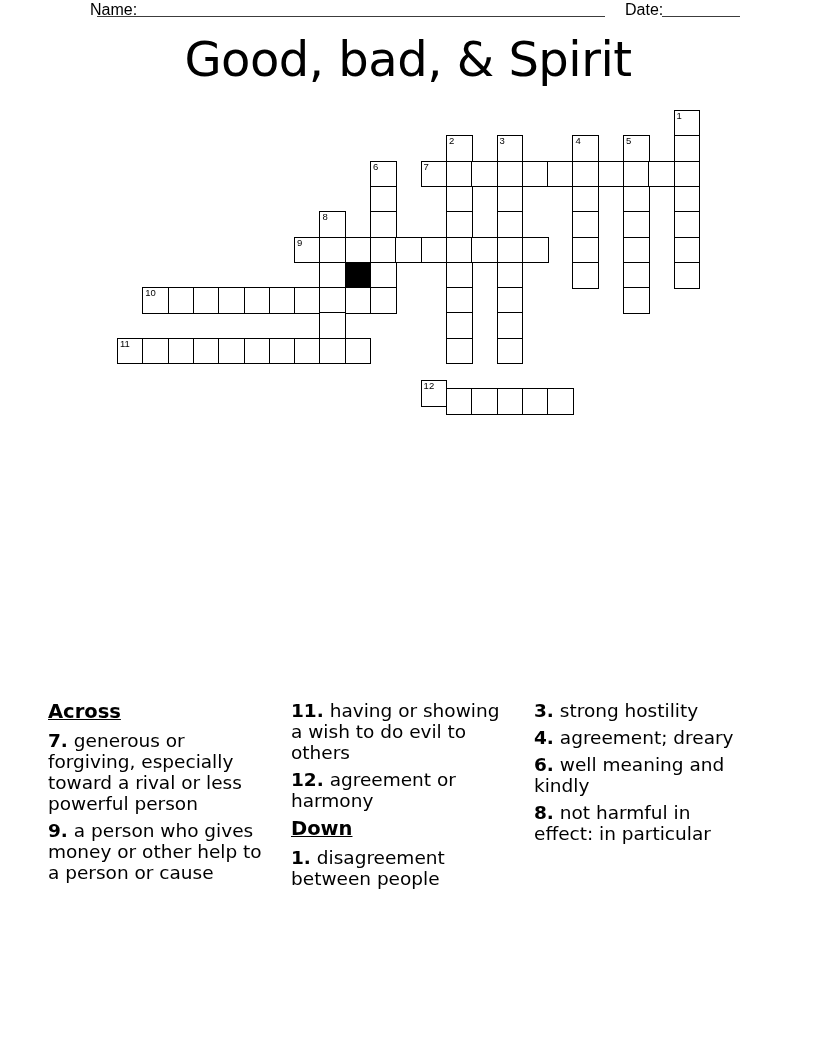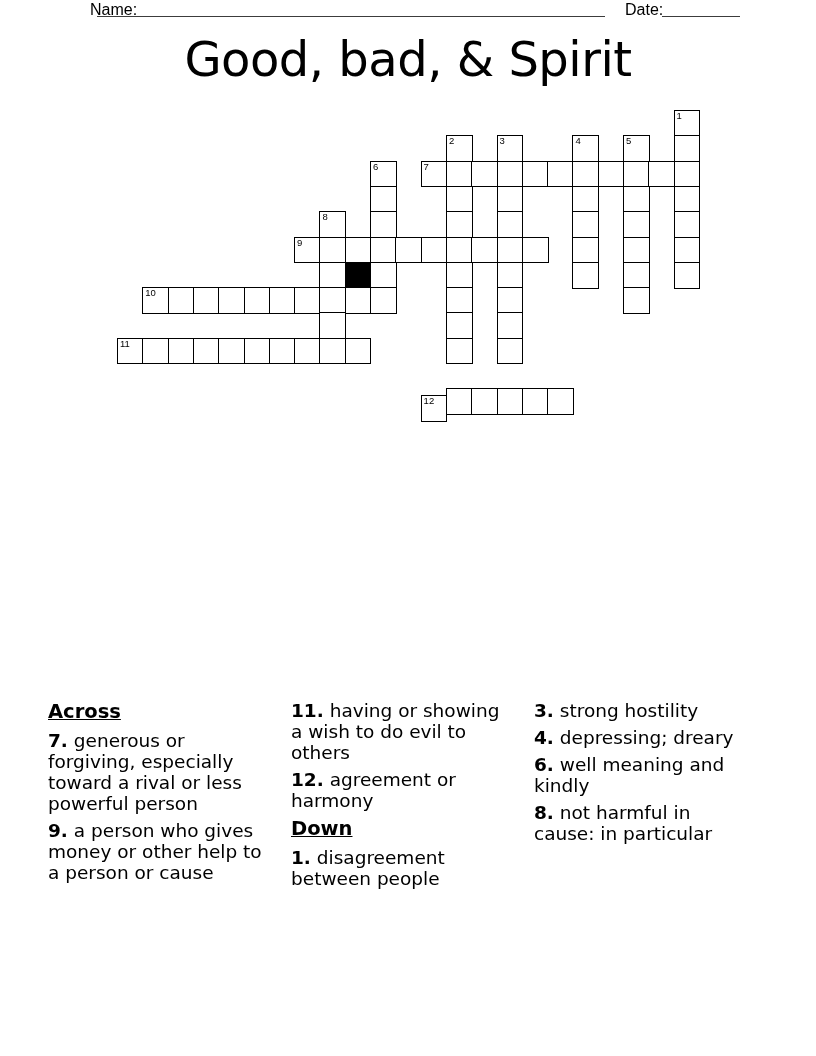--- a/index.html
+++ b/index.html
@@ -163,21 +163,21 @@
       <div class="cell" style="left: 50.6px; top: 227.7px;"></div>
       <div class="cell" style="left: 75.9px; top: 227.7px;"></div>
       <div class="cell" style="left: 101.2px; top: 227.7px;"></div>
       <div class="cell" style="left: 126.5px; top: 227.7px;"></div>
       <div class="cell" style="left: 151.8px; top: 227.7px;"></div>
       <div class="cell" style="left: 177.1px; top: 227.7px;"></div>
       <div class="cell" style="left: 202.4px; top: 227.7px;"></div>
       <div class="cell" style="left: 227.7px; top: 227.7px;"></div>
       <div class="cell" style="left: 328.9px; top: 227.7px;"></div>
       <div class="cell" style="left: 379.5px; top: 227.7px;"></div>
-      <div class="cell" style="left: 303.6px; top: 285px;">
+      <div class="cell" style="left: 303.6px; top: 270px;">
         <span class="cellnum">12</span>
       </div>
       <div class="cell" style="left: 328.9px; top: 278.3px;"></div>
       <div class="cell" style="left: 354.2px; top: 278.3px;"></div>
       <div class="cell" style="left: 379.5px; top: 278.3px;"></div>
       <div class="cell" style="left: 404.8px; top: 278.3px;"></div>
       <div class="cell" style="left: 430.1px; top: 278.3px;"></div>
     </div>
 
   <div class="cluecol c1">
@@ -217,27 +217,27 @@
     </div>
   </div>
 
   <div class="cluecol c3">
     <div class="clue">
       <span class="cnum">3.</span>
       <span class="ctext">strong hostility</span>
     </div>
     <div class="clue">
       <span class="cnum">4.</span>
-      <span class="ctext">depressing; dreary</span>
+      <span class="ctext">agreement; dreary</span>
     </div>
     <div class="clue">
       <span class="cnum">6.</span>
       <span class="ctext">well meaning and
 kindly</span>
     </div>
     <div class="clue">
       <span class="cnum">8.</span>
       <span class="ctext">not harmful in
-cause: in particular</span>
+effect: in particular</span>
     </div>
   </div>
 
 </div>
 
 </body></html>

